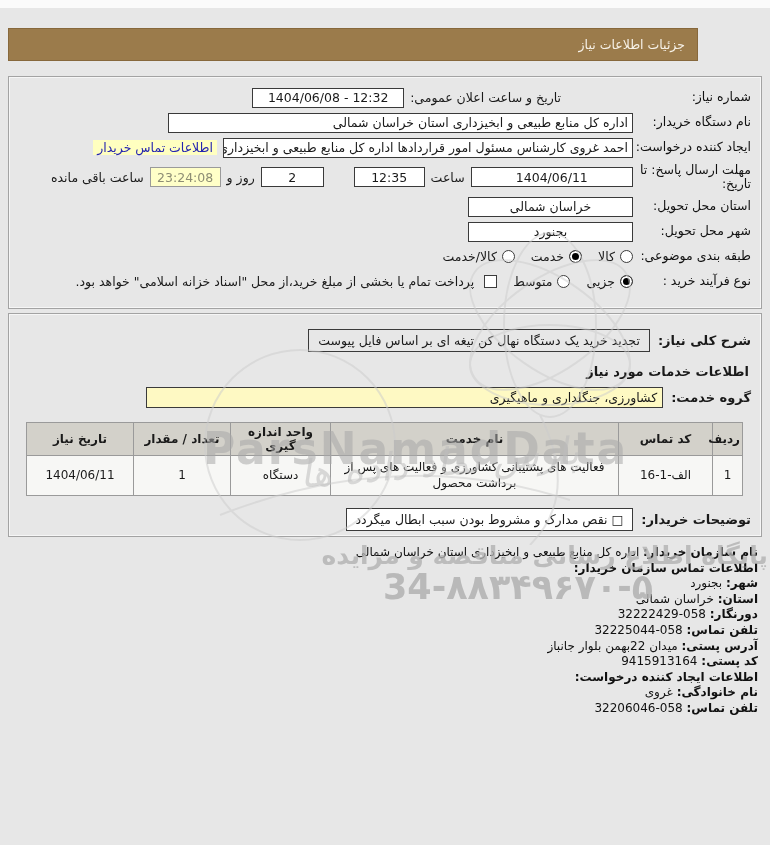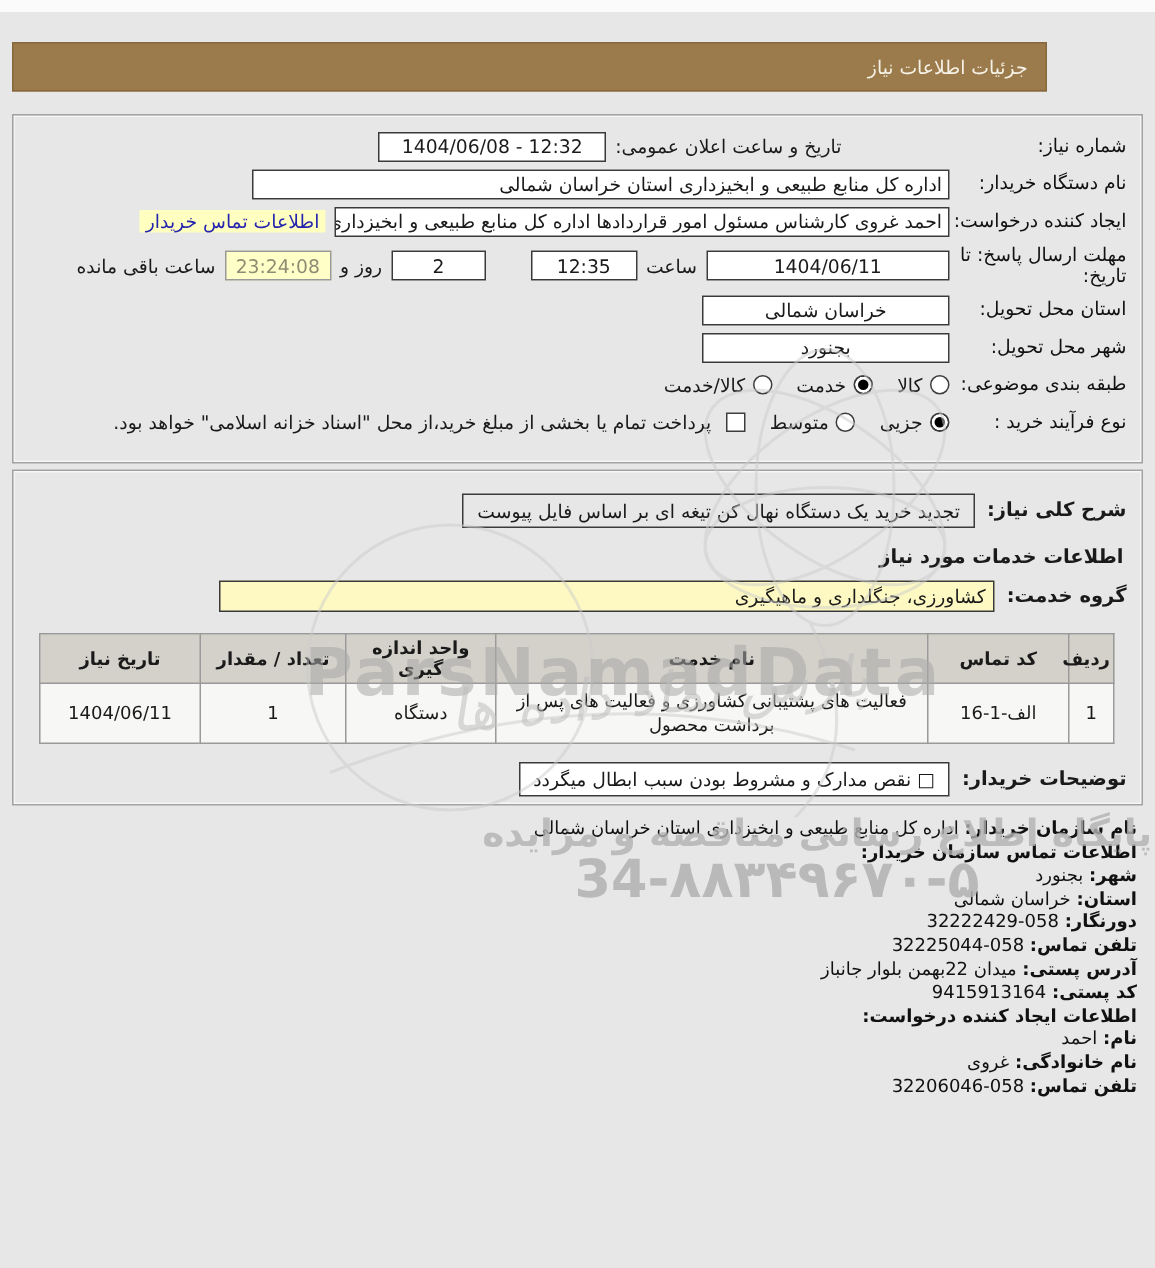--- a/index.html
+++ b/index.html
@@ -269,24 +269,20 @@
   <div>
     <b>آدرس پستی:</b>
     <span>میدان 22بهمن بلوار جانباز</span>
   </div>
   <div>
     <b>کد پستی:</b>
     <span class="num">9415913164</span>
   </div>
   <div><b>اطلاعات ایجاد کننده درخواست:</b></div>
   <div>
-    <b>نام:</b>
-    <span>احمد</span>
-  </div>
-  <div>
     <b>نام خانوادگی:</b>
     <span>غروی</span>
   </div>
   <div>
     <b>تلفن تماس:</b>
     <span class="num">32206046-058</span>
   </div>
 </div>
 
 <svg class="wm wm-flower" width="560" height="330" viewBox="0 0 560 330">

